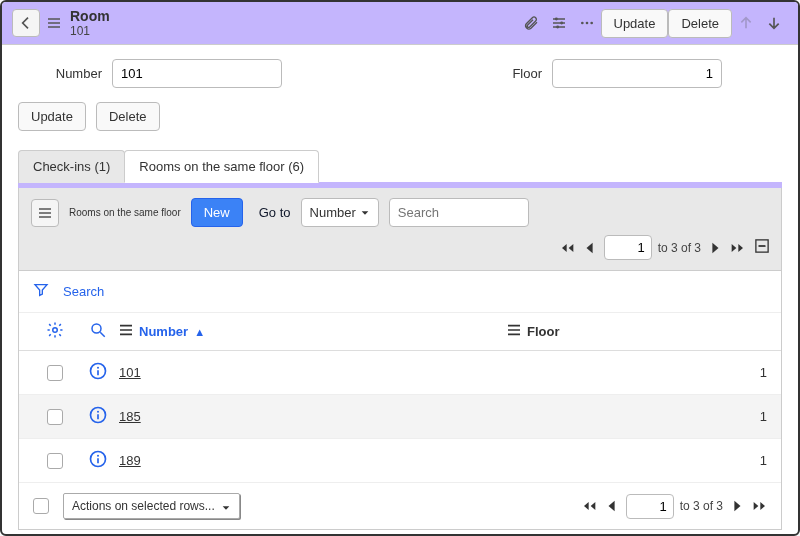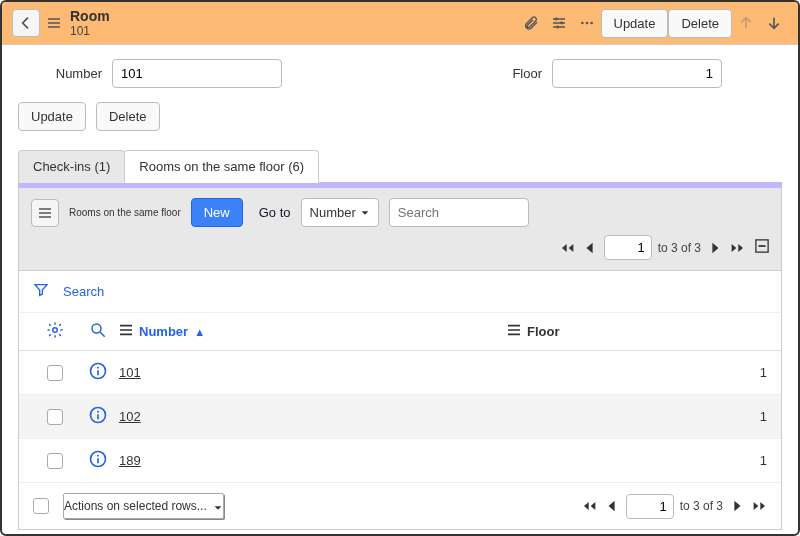--- a/index.html
+++ b/index.html
@@ -1,19 +1,19 @@
 <!DOCTYPE html>
 <html><head>
 <meta charset="utf-8">
 <style>
 * { box-sizing: border-box; margin: 0; padding: 0; }
 body { font-family: -apple-system, BlinkMacSystemFont, "Segoe UI", Arial, sans-serif; font-size: 13px; color: #333; background: #fafafa; }
 .app { width: 800px; height: 536px; border: 2px solid #333; border-radius: 6px; overflow: hidden; background: #fff; display: flex; flex-direction: column; }
 
-.topbar { background: #fdba74; border-bottom: 1px solid #ccc; display: flex; align-items: center; padding: 6px 10px; }
+.topbar { background: #c4b5fd; border-bottom: 1px solid #ccc; display: flex; align-items: center; padding: 6px 10px; }
 .icon-btn { width: 28px; height: 28px; border: 1px solid #bbb; border-radius: 4px; background: #f5f5f5; display: flex; align-items: center; justify-content: center; cursor: pointer; color: #555; }
 .icon-btn.flat { border: none; background: transparent; }
 .icon-btn.disabled { opacity: 0.3; cursor: default; }
 .icon-btn svg { width: 16px; height: 16px; }
 .title-block { display: flex; flex-direction: column; margin-left: 2px; }
 .title-block .t1 { font-weight: 700; font-size: 14px; }
 .title-block .t2 { font-size: 12px; color: #444; }
 .spacer { flex: 1; }
 .btn { padding: 6px 12px; border: 1px solid #bbb; border-radius: 4px; background: #f9f9f9; cursor: pointer; font-size: 13px; color: #333; }
 .btn.primary { background: #3b82f6; border-color: #2563eb; color: #fff; }
@@ -68,21 +68,21 @@
 
 .table-row { display: flex; align-items: center; border-bottom: 1px solid #eee; padding: 10px 14px; }
 .table-row.alt { background: #f4f4f4; }
 .checkbox { width: 16px; height: 16px; border: 1px solid #aaa; border-radius: 3px; background: #fff; cursor: pointer; }
 .info-icon { color: #2563eb; cursor: pointer; }
 .info-icon svg { width: 20px; height: 20px; }
 .row-num { text-decoration: underline; cursor: pointer; color: #333; }
 .row-floor { color: #333; }
 
 .table-foot { display: flex; align-items: center; padding: 10px 14px; gap: 14px; }
-.actions-select { padding: 5px 0; border: 1px solid #aaa; border-radius: 2px; background: #fff; font-size: 12px; display: flex; align-items: flex-end; gap: 6px; cursor: pointer; box-shadow: 1px 1px 0 #888; }
+.actions-select { padding: 5px 8px; border: 1px solid #aaa; border-radius: 2px; background: #fff; font-size: 12px; display: flex; align-items: flex-end; gap: 6px; cursor: pointer; box-shadow: 1px 1px 0 #888; }
 </style>
 </head>
 <body>
 
 <div class="app">
 
   <div class="topbar">
     <div class="icon-btn">
       <svg viewBox="0 0 24 24">
           <path d="M15 4l-8 8 8 8" stroke="currentColor" stroke-width="2.5" fill="none"></path>
@@ -269,21 +269,21 @@
             <div class="checkbox"></div>
           </div>
         <div class="col-info">
             <span class="info-icon"><svg viewBox="0 0 24 24">
                 <circle cx="12" cy="12" r="9" fill="none" stroke="currentColor" stroke-width="2"></circle>
                 <circle cx="12" cy="8" r="1.2" fill="currentColor"></circle>
                 <line x1="12" y1="11" x2="12" y2="17" stroke="currentColor" stroke-width="2"></line>
               </svg></span>
           </div>
         <div class="col-number">
-            <span class="row-num">102</span>
+            <span class="row-num">185</span>
           </div>
         <div class="col-floor">
             <span class="row-floor">1</span>
           </div>
       </div>
       <div class="table-row">
         <div class="col-check">
             <div class="checkbox"></div>
           </div>
         <div class="col-info">

